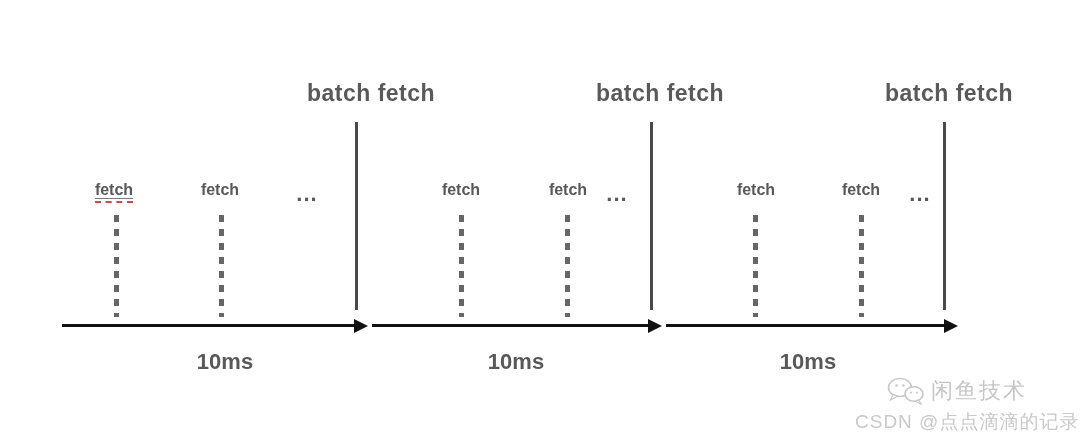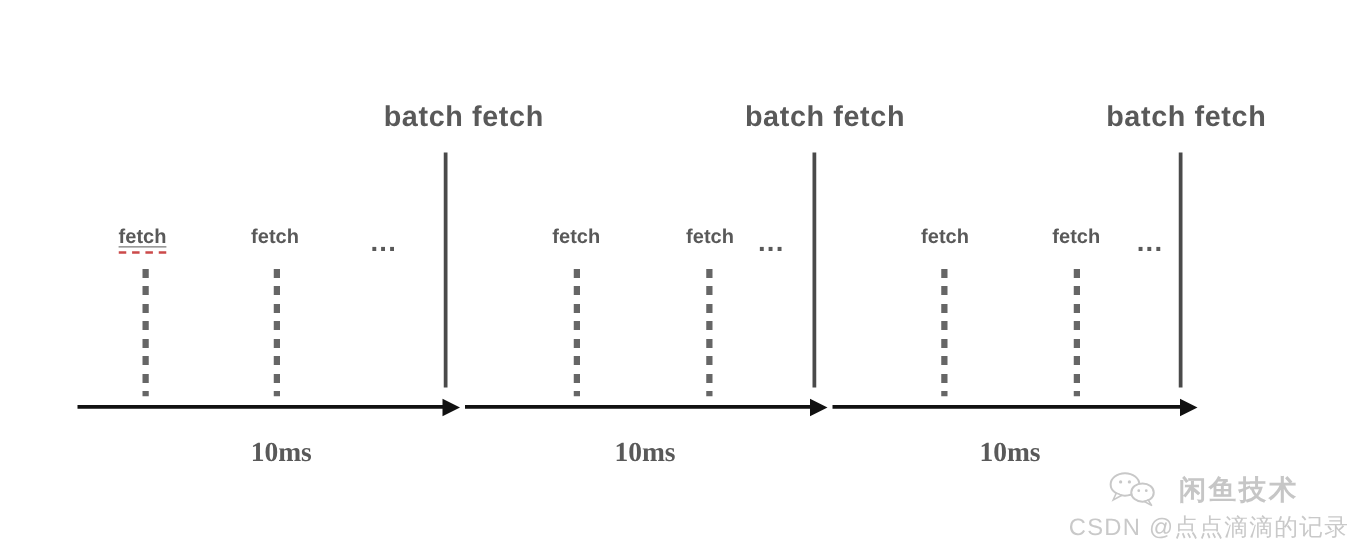--- a/index.html
+++ b/index.html
@@ -7,42 +7,42 @@
     position:relative;width:1080px;height:444px;background:#ffffff;
     font-family:"Liberation Sans",sans-serif;overflow:hidden;
   }
   .lbl{
     position:absolute;color:#595959;font-weight:bold;
     text-align:center;white-space:nowrap;
   }
   .batch{font-size:23px;letter-spacing:0.5px;}
   .fetch{font-size:16px;}
   .dots{font-size:22px;letter-spacing:1px;}
-  .dur{font-size:22px;font-family:Liberation Serif, serif;}
+  .dur{font-size:22px;}
   .vline{position:absolute;width:3px;background:#4a4a4a;}
   .dashline{
     position:absolute;width:5px;
     background:repeating-linear-gradient(to bottom,#666666 0px,#666666 7px,transparent 7px,transparent 14px);
   }
   .aline{position:absolute;height:3px;background:#111111;}
   .ahead{
     position:absolute;width:0;height:0;
     border-top:7px solid transparent;border-bottom:7px solid transparent;
     border-left:14px solid #111111;
   }
   .squiggle{
     text-decoration:underline;
     text-decoration-color:#7a7a7a;
     text-underline-offset:3px;
     border-bottom:2px dashed #cb4a4a;
     padding-bottom:3px;
   }
   .wm-brand{
-    position:absolute;display:flex;align-items:center;gap:17px;
-    color:#c6c6c6;font-weight:bold;font-size:22px;letter-spacing:2px;
+    position:absolute;display:flex;gap:5px;
+    color:#c6c6c6;font-weight:normal;font-size:22px;letter-spacing:2px;
     text-shadow:1px 1px 1px rgba(255,255,255,0.95);white-space:nowrap;
   }
   .wm-credit{
     position:absolute;color:#c9c9c9;font-size:19px;letter-spacing:1px;
     text-shadow:1px 1px 1px rgba(255,255,255,0.95);white-space:nowrap;
   }
 </style>
 </head>
 <body>
 

